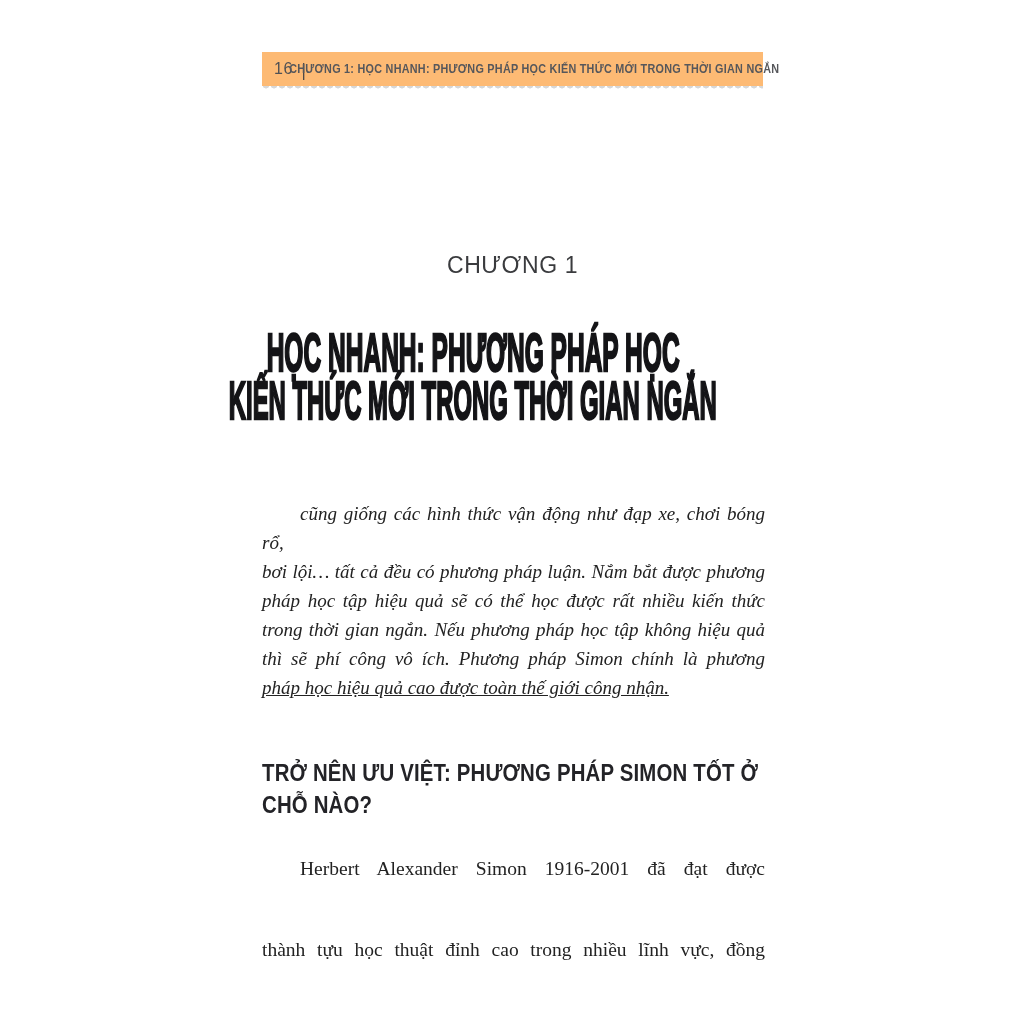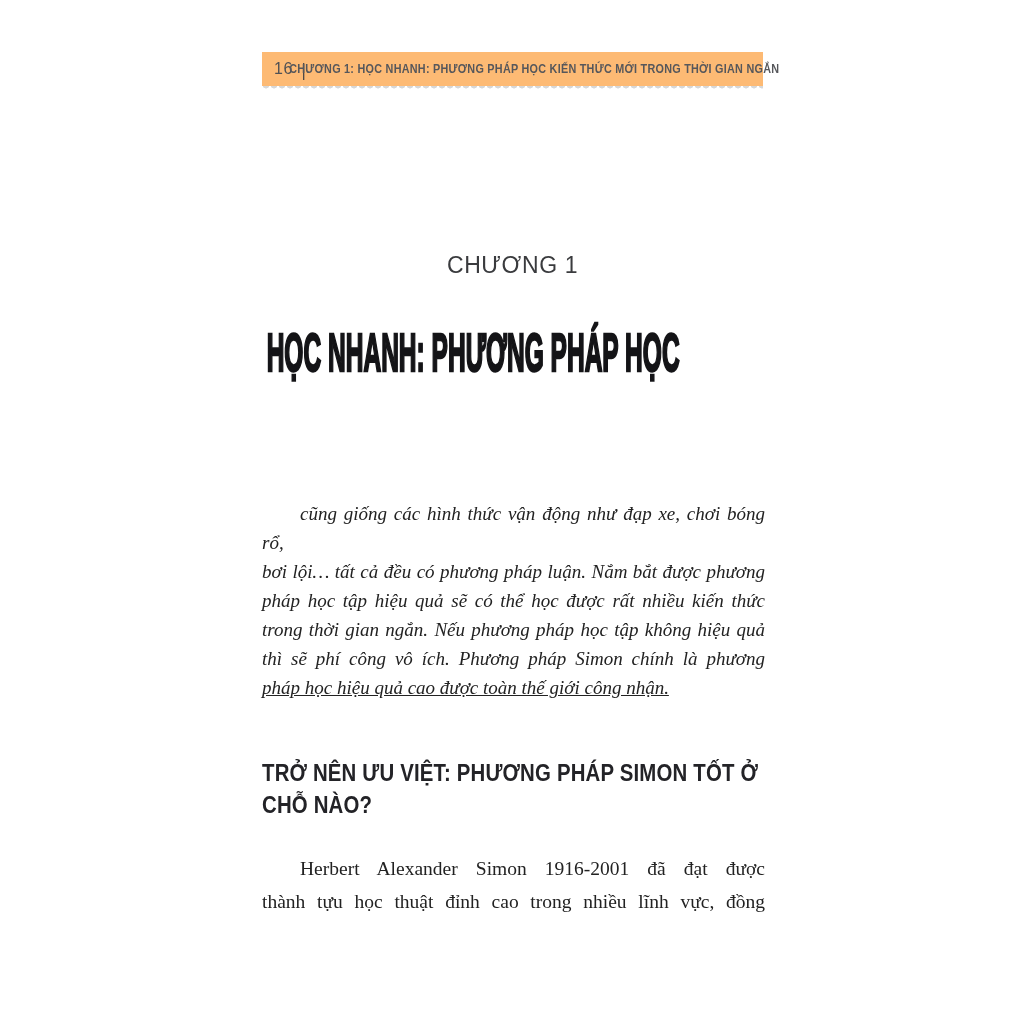--- a/index.html
+++ b/index.html
@@ -45,21 +45,21 @@
     position:absolute;left:262px;width:503px;color:#222222;
     font-family:"Liberation Serif","DejaVu Serif",serif;
   }
   .jpar .line{text-align:justify;text-align-last:justify;}
   .jpar .line:first-child{text-indent:38px;}
   .intro{top:499px;font-style:italic;font-size:19px;}
   .intro .line{line-height:29px;}
   .intro .line:last-child{text-align-last:left;text-decoration:underline;}
   .bodypar{top:852px;font-size:19.5px;}
   .bodypar .line{line-height:33px;}
-  .cont .line:last-child{text-align-last:justify;}
+  .cont .line:last-child{text-align-last:justify;margin-top:48px;}
 
   
   .sheading{position:absolute;left:262px;top:757px;width:503px;color:#232327;font-weight:bold;}
   .hline{height:32px;line-height:32px;}
   .hcond{
     display:inline-block;white-space:nowrap;font-size:24px;letter-spacing:.2px;
     transform:scaleX(.85);transform-origin:0 50%;
   }
 </style>
 </head>
@@ -72,20 +72,21 @@
     <span class="psep">|</span>
     <div class="rtwrap">
       <span class="rtitle">CHƯƠNG 1: HỌC NHANH: PHƯƠNG PHÁP HỌC KIẾN THỨC MỚI TRONG THỜI GIAN NGẮN</span>
     </div>
   </div>
 
   <div class="chlabel">CHƯƠNG 1</div>
 
   <div class="chtitle">
     <div class="tline"><span class="fit" style="transform: scale(0.533409, 1.15);">HỌC NHANH: PHƯƠNG PHÁP HỌC</span></div>
+    <div class="tline"><span class="fit" style="transform: scale(0.519425, 1.15);">KIẾN THỨC MỚI TRONG THỜI GIAN NGẮN</span></div>
   </div>
 
   <div class="jpar intro">
       <div class="line">cũng giống các hình thức vận động như đạp xe, chơi bóng rổ,</div>
       <div class="line">bơi lội… tất cả đều có phương pháp luận. Nắm bắt được phương</div>
       <div class="line">pháp học tập hiệu quả sẽ có thể học được rất nhiều kiến thức</div>
       <div class="line">trong thời gian ngắn. Nếu phương pháp học tập không hiệu quả</div>
       <div class="line">thì sẽ phí công vô ích. Phương pháp Simon chính là phương</div>
       <div class="line">pháp học hiệu quả cao được toàn thế giới công nhận.</div>
     </div>

